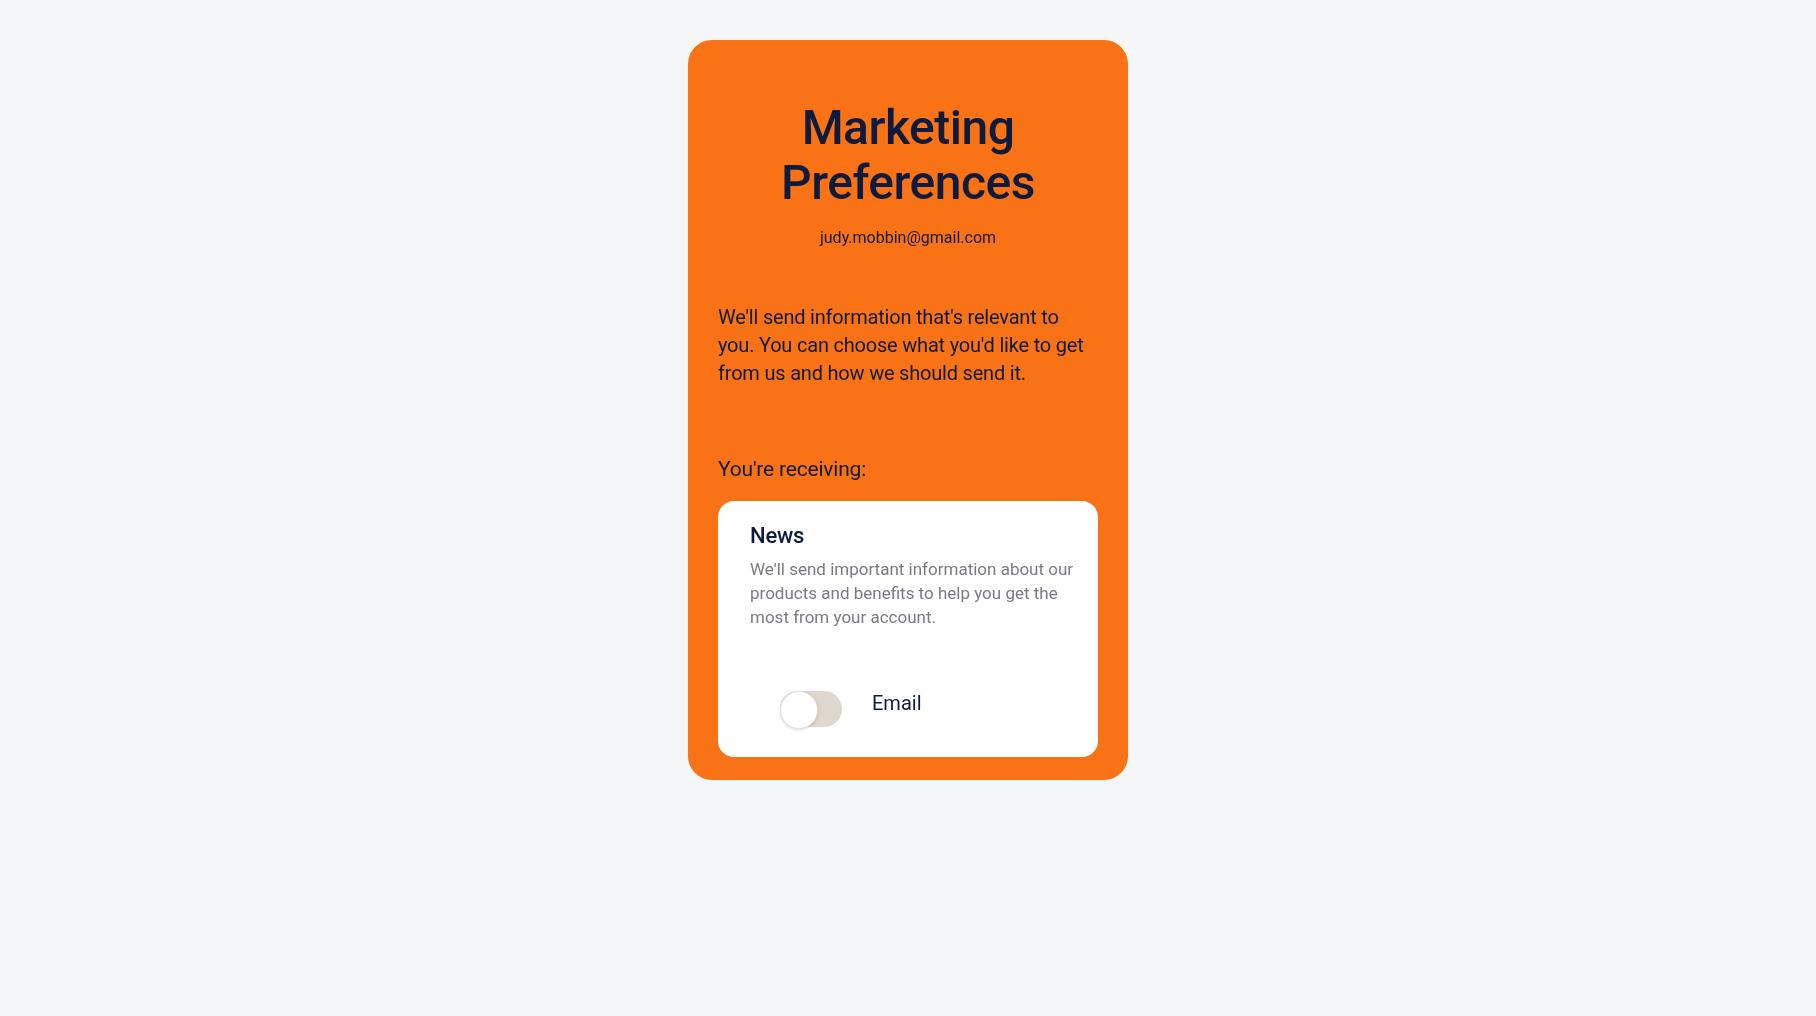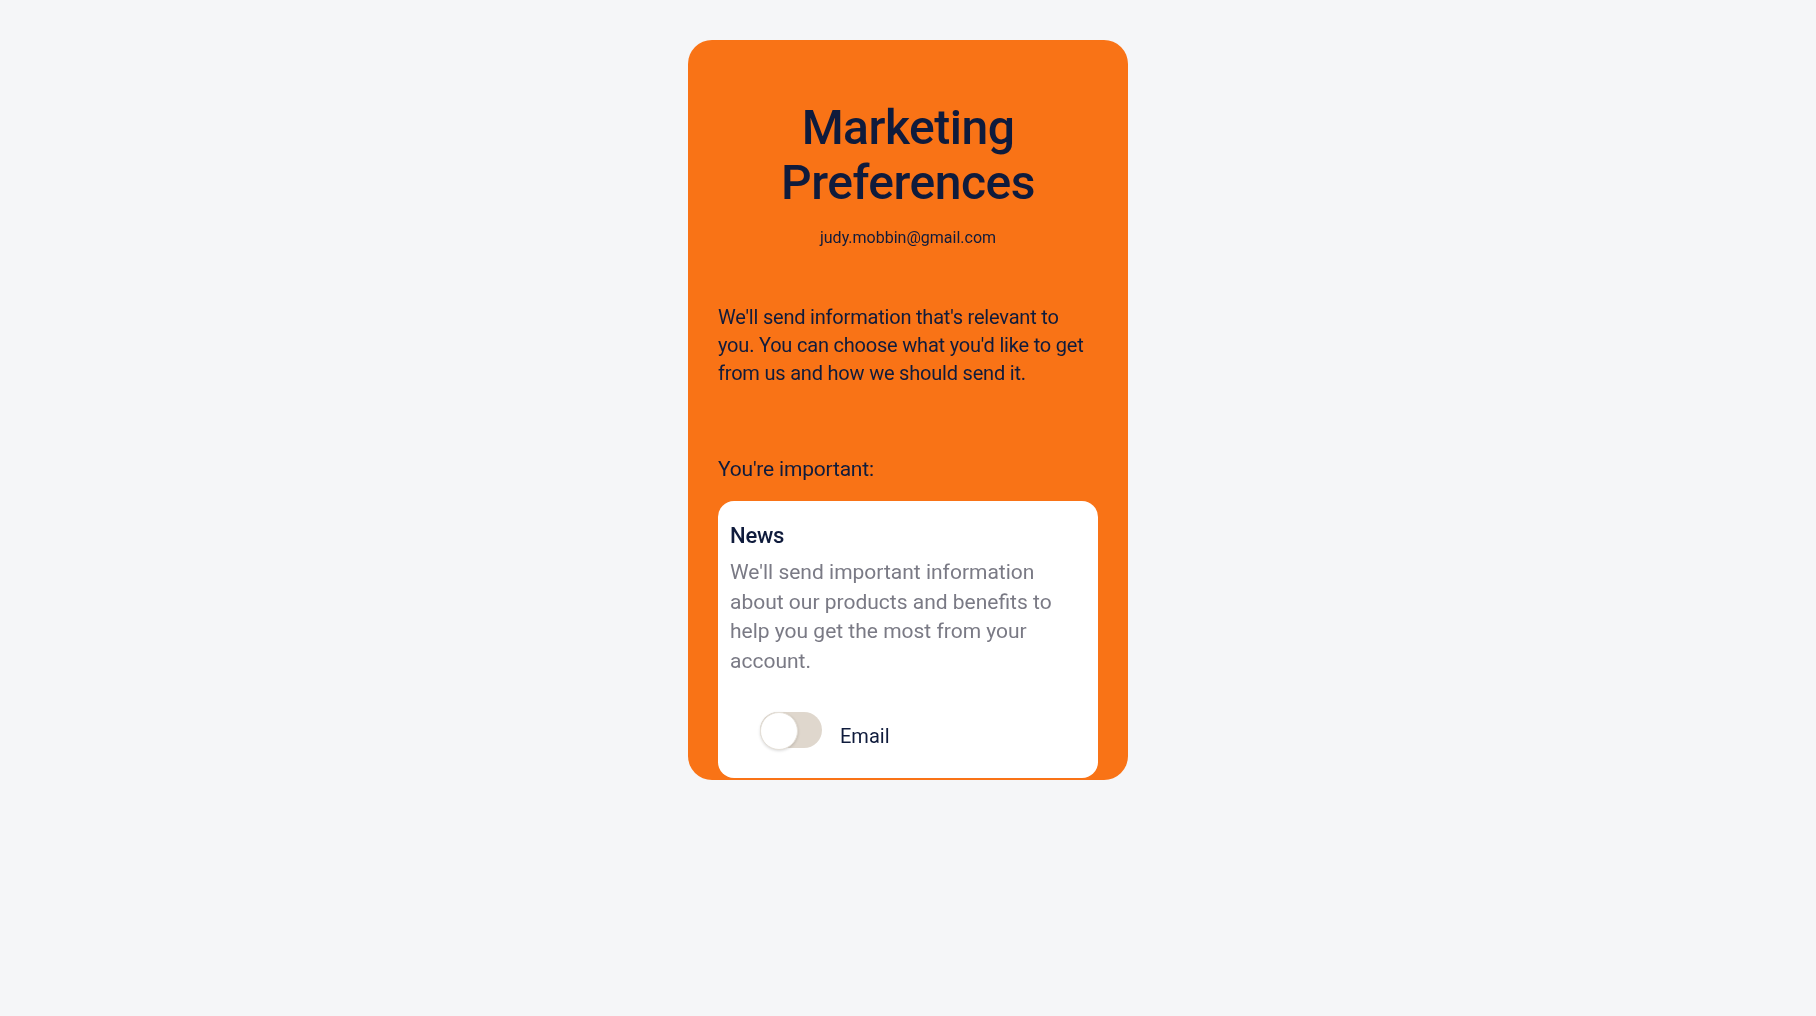--- a/index.html
+++ b/index.html
@@ -58,44 +58,45 @@
       font-size: 21px;
       color: #0f1b3c;
       margin-top: 70px;
       font-weight: 400;
       letter-spacing: -0.2px;
     }
     
     .pref-card {
       background: #ffffff;
       border-radius: 16px;
-      padding: 22px 20px 30px 12px;
+      padding: 22px 20px 30px 32px;
       margin-top: 20px;
     }
     
     .pref-title {
       font-size: 22px;
       color: #0f1b3c;
       font-weight: 500;
       letter-spacing: -0.2px;
     }
     
     .pref-desc {
-      font-size: 21px;
+      font-size: 17px;
       color: #7a7a85;
       line-height: 1.4;
       margin-top: 10px;
       font-weight: 400;
     }
     
     .toggle-row {
       display: flex;
-      align-items: flex-end;
-      margin-top: 36px;
+      align-items: flex-start;
+      margin-top: 61px;
       margin-left: 30px;
+      gap: 12px;
     }
     
     .toggle {
       width: 62px;
       height: 36px;
       background: #dfd7cd;
       border-radius: 18px;
       position: relative;
       cursor: pointer;
       flex-shrink: 0;
@@ -121,21 +122,21 @@
       font-weight: 400;
     }
   </style>
 </head>
 <body>
 
 <div class="card">
   <h1 class="title">Marketing Preferences</h1>
   <div class="email">judy.mobbin@gmail.com</div>
   <p class="description">We'll send information that's relevant to you. You can choose what you'd like to get from us and how we should send it.</p>
-  <div class="section-label">You're important:</div>
+  <div class="section-label">You're receiving:</div>
 
   <div class="pref-card">
     <div class="pref-title">News</div>
     <div class="pref-desc">We'll send important information about our products and benefits to help you get the most from your account.</div>
     <div class="toggle-row">
       <div class="toggle"></div>
       <span class="toggle-label">Email</span>
     </div>
   </div>
 </div>

